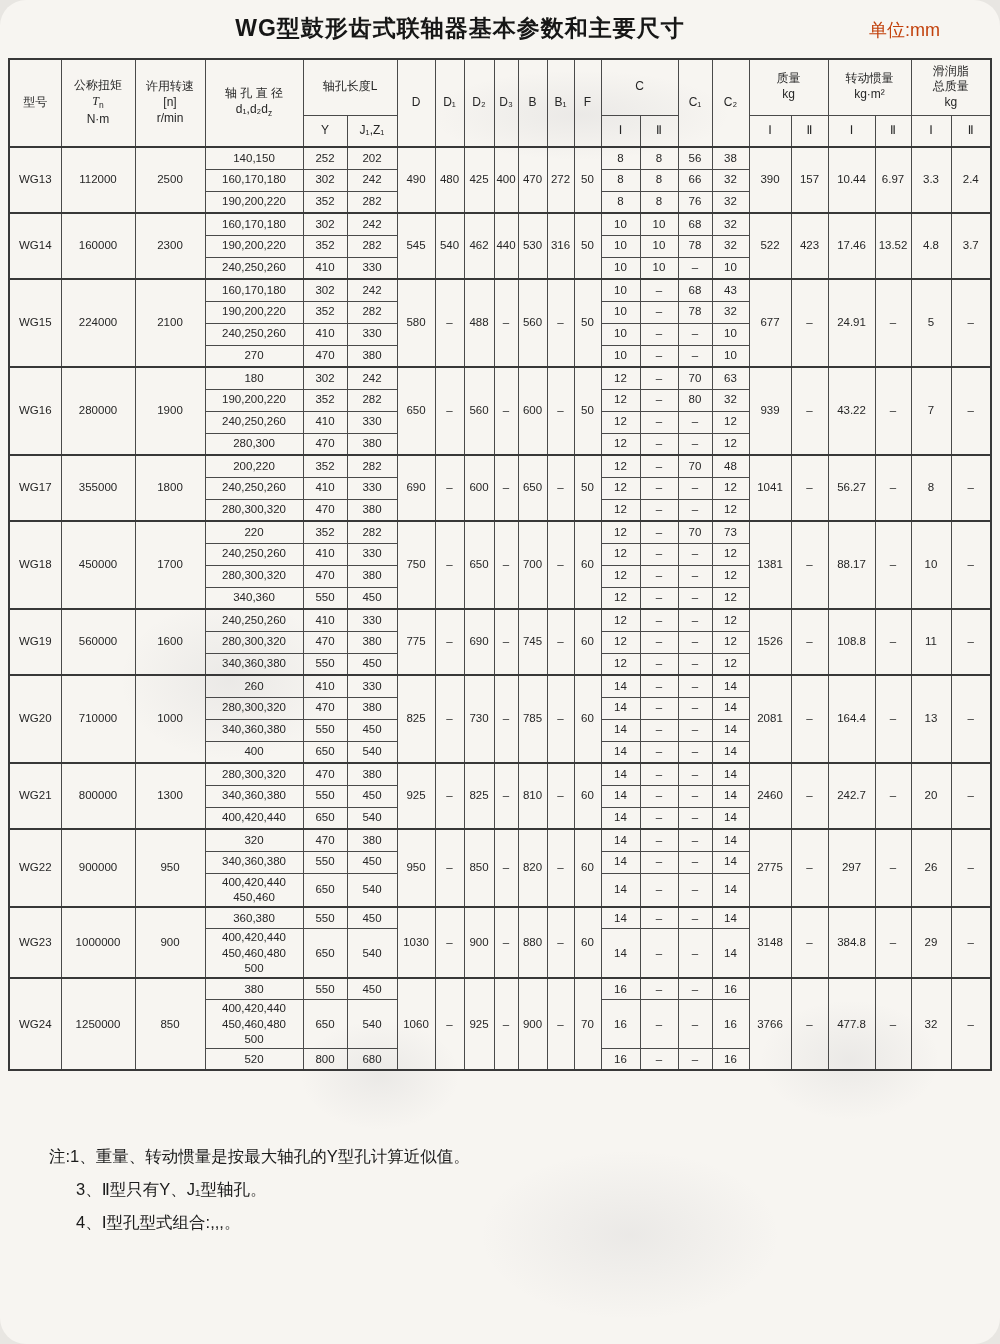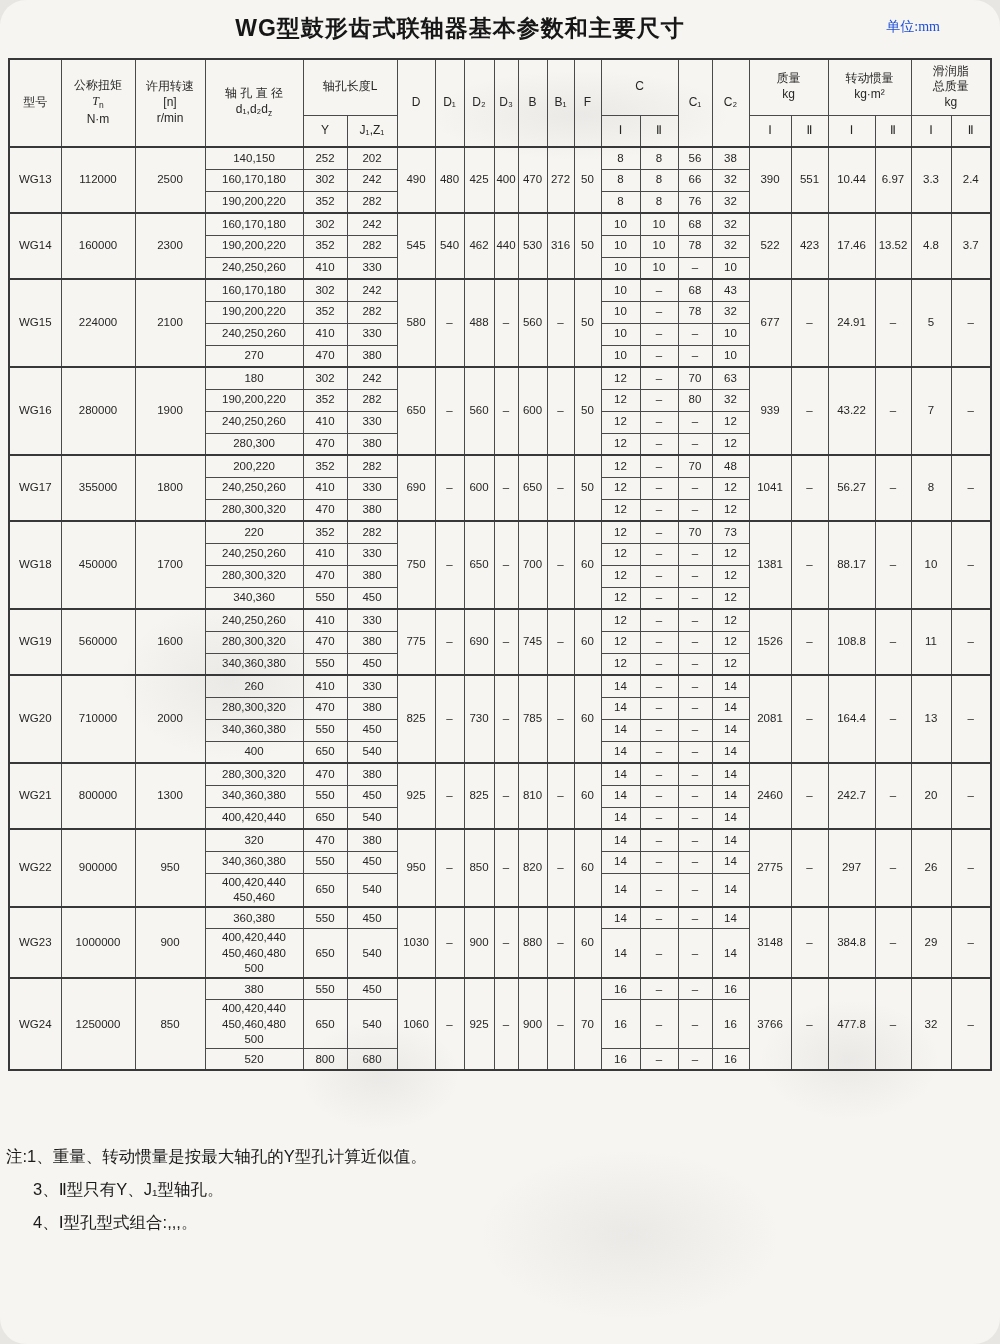--- a/index.html
+++ b/index.html
@@ -15,21 +15,21 @@
     background:radial-gradient(closest-side, rgba(110,112,125,0.09), rgba(110,112,125,0)); }
   .s1 { left:430px; top:70px;  width:300px; height:90px; }
   .s2 { left:120px; top:600px; width:220px; height:160px; }
   .s3 { left:480px; top:1150px;width:300px; height:170px; }
   .s4 { left:760px; top:1000px;width:180px; height:120px; }
   .s5 { left:300px; top:1020px;width:160px; height:110px; }
 
   .title-row { position:absolute; top:13px; left:0; width:920px; }
   .page-title { margin:0; text-align:center; font-size:23px; font-weight:bold;
     letter-spacing:1px; color:#161616; }
-  .unit { position:absolute; top:18px; right:60px; font-size:14px; color:#1d4ed8;font-family:Liberation Serif, serif; }
+  .unit { position:absolute; top:18px; right:60px; font-size:18px; color:#c2410c; }
 
   table.params {
     position:absolute; left:8px; top:58px; width:982px;
     border-collapse:collapse; table-layout:fixed;
     border:2px solid #383838;
   }
   .params th, .params td {
     border:1px solid #4a4a4a; text-align:center; vertical-align:middle;
     padding:1px 1px; font-size:11.5px; line-height:1.32; color:#262626;
     overflow:hidden; font-weight:normal;
@@ -37,21 +37,21 @@
   .params thead th { font-size:12px; padding:2px 1px; }
   .params thead tr.h1 { height:56px; }
   .params thead tr.h2 { height:32px; }
   .params thead tr.h2 th { border-bottom:2px solid #383838; }
   .params tbody tr { height:22px; }
   .params tbody tr.group-start td { border-top:2px solid #383838; }
   sub { font-size:8.5px; }
   .sym i { font-family:"Liberation Serif", serif; font-style:italic; }
 
   .notes { position:absolute; left:6px; top:1140px; font-size:16.5px; color:#1b1b1b; }
-  .note { line-height:33px; white-space:pre; }
+  .note { line-height:33px; white-space:pre;margin-left:43px; }
   .note.ind1 { padding-left:27px; }
   .note.ind2 { padding-left:47px; }
 </style>
 </head>
 <body>
 
 <div class="page">
   <div class="smudge s1"></div>
   <div class="smudge s2"></div>
   <div class="smudge s3"></div>
@@ -157,21 +157,21 @@
           <td rowspan="3">425</td>
           <td rowspan="3">400</td>
           <td rowspan="3">470</td>
           <td rowspan="3">272</td>
           <td rowspan="3">50</td>
           <td>8</td>
           <td>8</td>
           <td>56</td>
           <td>38</td>
           <td rowspan="3">390</td>
-          <td rowspan="3">551</td>
+          <td rowspan="3">157</td>
           <td rowspan="3">10.44</td>
           <td rowspan="3">6.97</td>
           <td rowspan="3">3.3</td>
           <td rowspan="3">2.4</td>
         </tr>
         <tr>
           <td>160,170,180</td>
           <td>302</td>
           <td>242</td>
           <td>8</td>
@@ -469,21 +469,21 @@
           <td>550</td>
           <td>450</td>
           <td>12</td>
           <td>–</td>
           <td>–</td>
           <td>12</td>
         </tr>
         <tr class="group-start">
           <td rowspan="4">WG20</td>
           <td rowspan="4">710000</td>
-          <td rowspan="4">2000</td>
+          <td rowspan="4">1000</td>
           <td>260</td>
           <td>410</td>
           <td>330</td>
           <td rowspan="4">825</td>
           <td rowspan="4">–</td>
           <td rowspan="4">730</td>
           <td rowspan="4">–</td>
           <td rowspan="4">785</td>
           <td rowspan="4">–</td>
           <td rowspan="4">60</td>

